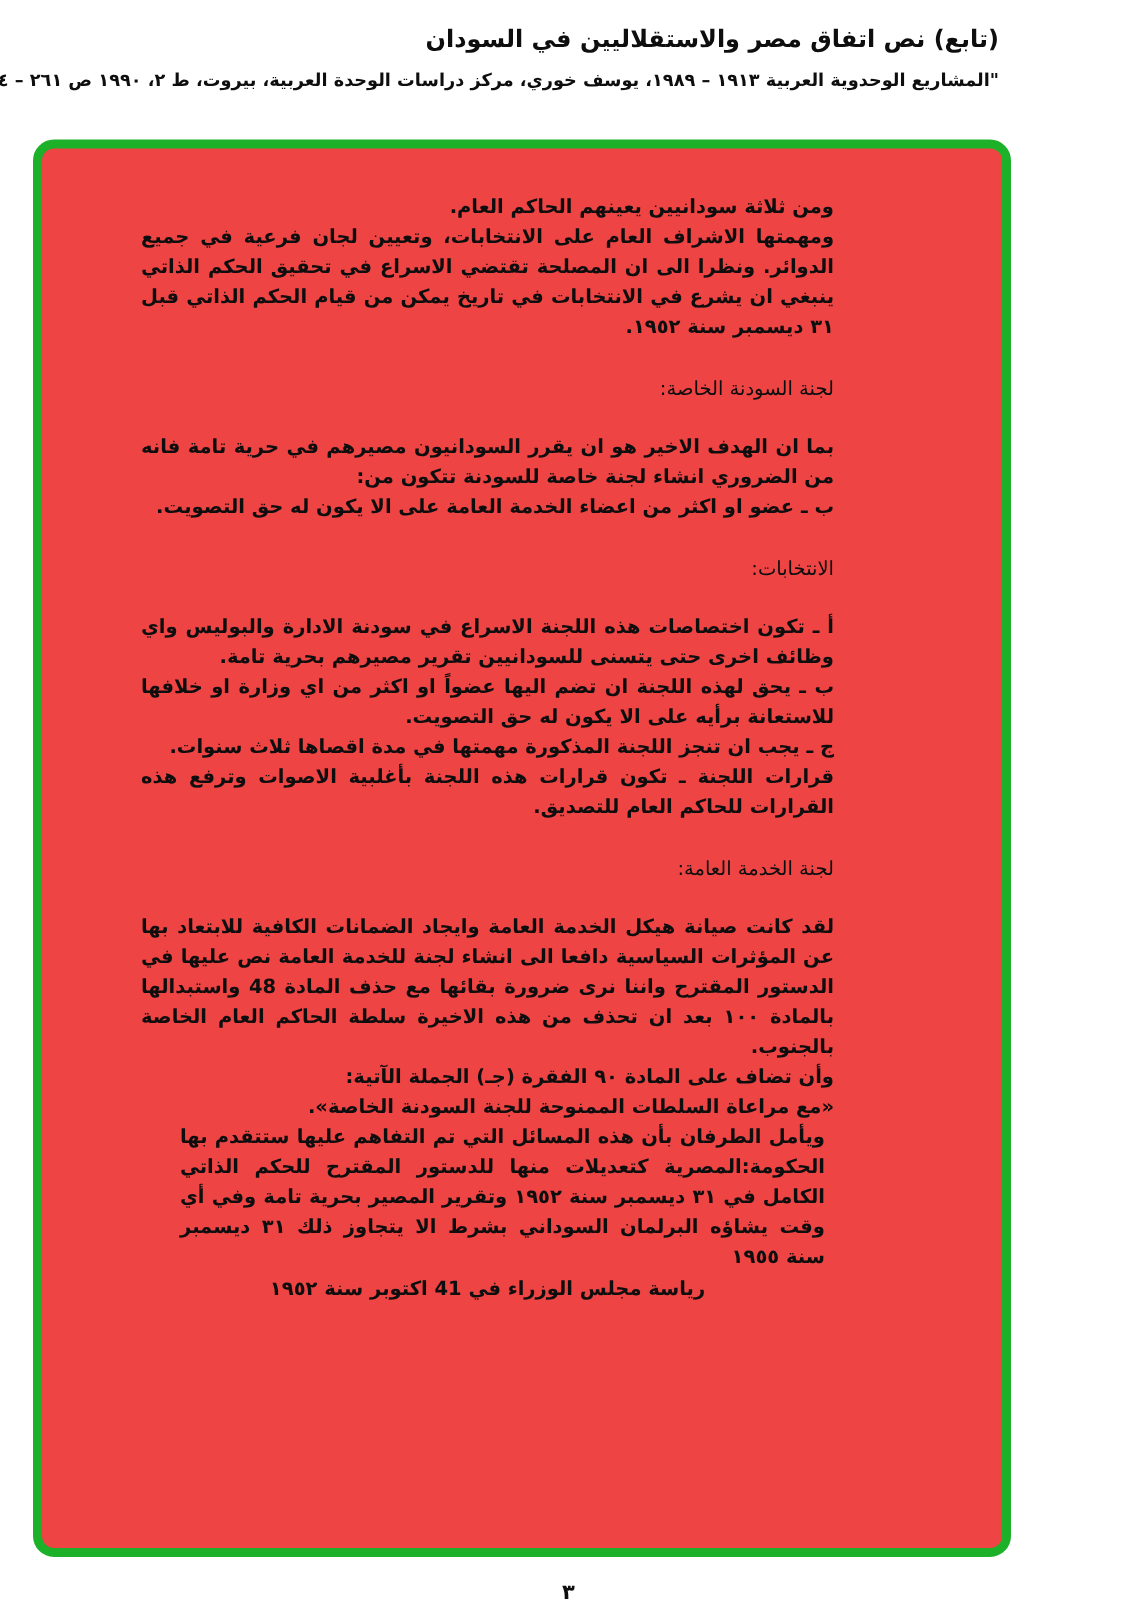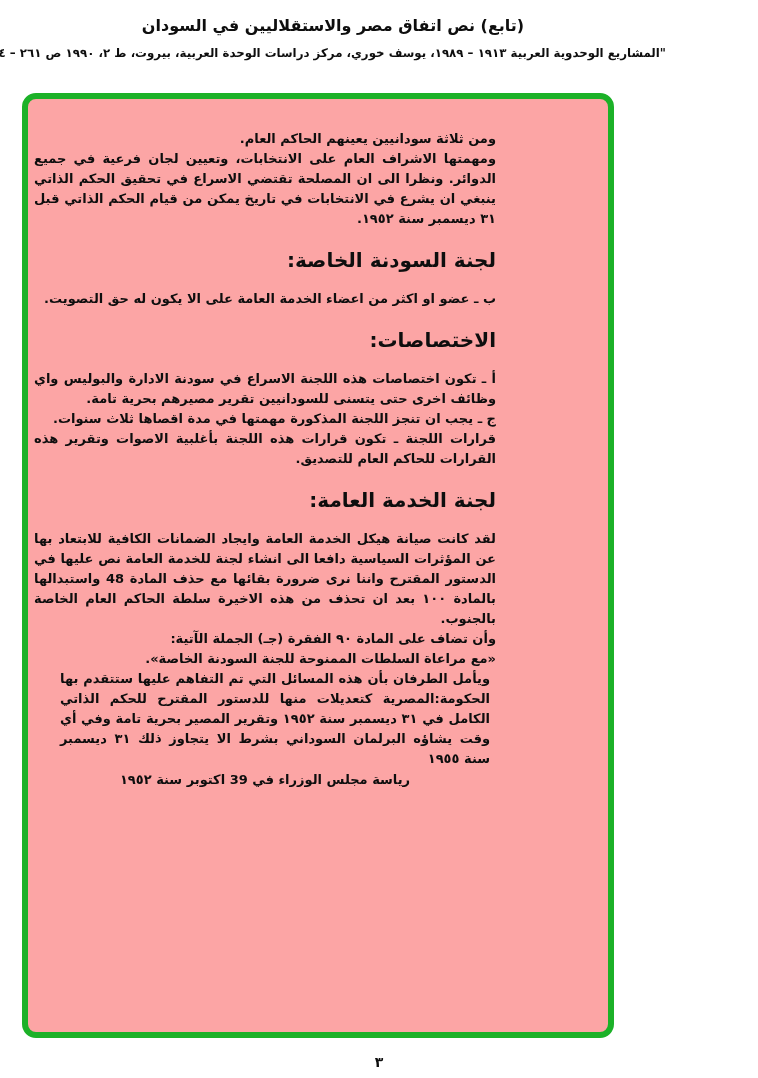--- a/index.html
+++ b/index.html
@@ -14,61 +14,61 @@
     background: #ffffff;
     font-family: "DejaVu Sans", sans-serif;
     color: #0e0e0e;
     overflow: hidden;
   }
   .header {
     position: absolute;
     top: 16px;
     left: 0;
     width: 666px;
-    text-align: center;
+    text-align: right;
   }
   .title {
     font-size: 16px;
     font-weight: bold;
     direction: rtl;
   }
   .source {
     margin-top: 11px;
     font-size: 11.8px;
     font-weight: bold;
     direction: rtl;
     white-space: nowrap;
   }
   .frame {
     position: absolute;
     left: 22px;
     top: 93px;
-    width: 592px;
+    width: 652px;
     height: 945px;
     border: 6px solid #1cb128;
     border-radius: 14px;
     box-sizing: border-box;
-    background: #fca5a5;
+    background: #ef4444;
   }
   .textcol {
     position: absolute;
     top: 30px;
     right: 112px;
     width: 462px;
     direction: rtl;
     text-align: justify;
     font-size: 13px;
     font-weight: bold;
     line-height: 20px;
     letter-spacing: 0.1px;
   }
   .para { margin: 0; }
   .heading {
-    font-size: 20px;
-    font-weight: bold;
+    font-size: 13px;
+    font-weight: normal;
     text-align: right;
     margin: 21px 0 19px 0;
   }
   .closing { margin: 0 6px 0 26px; }
   .center-line { text-align: center; margin-top: 1px; }
   .pagenum {
     position: absolute;
     bottom: 8px;
     left: 0;
     width: 758px;
@@ -88,34 +88,36 @@
   </div>
 
   <div class="frame" style="border-color: rgb(28, 177, 40);">
     <div class="textcol" dir="rtl">
 
       <div class="para">ومن ثلاثة سودانيين يعينهم الحاكم العام.</div>
       <div class="para">ومهمتها الاشراف العام على الانتخابات، وتعيين لجان فرعية في جميع الدوائر. ونظرا الى ان المصلحة تقتضي الاسراع في تحقيق الحكم الذاتي ينبغي ان يشرع في الانتخابات في تاريخ يمكن من قيام الحكم الذاتي قبل ٣١ ديسمبر سنة ١٩٥٢.</div>
 
       <div class="heading">لجنة السودنة الخاصة:</div>
 
+      <div class="para">بما ان الهدف الاخير هو ان يقرر السودانيون مصيرهم في حرية تامة فانه من الضروري انشاء لجنة خاصة للسودنة تتكون من:</div>
       <div class="para">ب ـ عضو او اكثر من اعضاء الخدمة العامة على الا يكون له حق التصويت.</div>
 
-      <div class="heading">الاختصاصات:</div>
+      <div class="heading">الانتخابات:</div>
 
       <div class="para">أ ـ تكون اختصاصات هذه اللجنة الاسراع في سودنة الادارة والبوليس واي وظائف اخرى حتى يتسنى للسودانيين تقرير مصيرهم بحرية تامة.</div>
+      <div class="para">ب ـ يحق لهذه اللجنة ان تضم اليها عضواً او اكثر من اي وزارة او خلافها للاستعانة برأيه على الا يكون له حق التصويت.</div>
       <div class="para">ج ـ يجب ان تنجز اللجنة المذكورة مهمتها في مدة اقصاها ثلاث سنوات.</div>
-      <div class="para">قرارات اللجنة ـ تكون قرارات هذه اللجنة بأغلبية الاصوات وتقرير هذه القرارات للحاكم العام للتصديق.</div>
+      <div class="para">قرارات اللجنة ـ تكون قرارات هذه اللجنة بأغلبية الاصوات وترفع هذه القرارات للحاكم العام للتصديق.</div>
 
       <div class="heading">لجنة الخدمة العامة:</div>
 
       <div class="para">لقد كانت صيانة هيكل الخدمة العامة وايجاد الضمانات الكافية للابتعاد بها عن المؤثرات السياسية دافعا الى انشاء لجنة للخدمة العامة نص عليها في الدستور المقترح واننا نرى ضرورة بقائها مع حذف المادة 48 واستبدالها بالمادة ١٠٠ بعد ان تحذف من هذه الاخيرة سلطة الحاكم العام الخاصة بالجنوب.</div>
       <div class="para">وأن تضاف على المادة ٩٠ الفقرة (جـ) الجملة الآتية:</div>
       <div class="para">«مع مراعاة السلطات الممنوحة للجنة السودنة الخاصة».</div>
       <div class="para closing">ويأمل الطرفان بأن هذه المسائل التي تم التفاهم عليها ستتقدم بها الحكومة:المصرية كتعديلات منها للدستور المقترح للحكم الذاتي الكامل في ٣١ ديسمبر سنة ١٩٥٢ وتقرير المصير بحرية تامة وفي أي وقت يشاؤه البرلمان السوداني بشرط الا يتجاوز ذلك ٣١ ديسمبر سنة ١٩٥٥</div>
-      <div class="para center-line">رياسة مجلس الوزراء في 39 اكتوبر سنة ١٩٥٢</div>
+      <div class="para center-line">رياسة مجلس الوزراء في 41 اكتوبر سنة ١٩٥٢</div>
 
     </div>
   </div>
 
   <div class="pagenum">٣</div>
 
 </div>
 
 </body></html>

